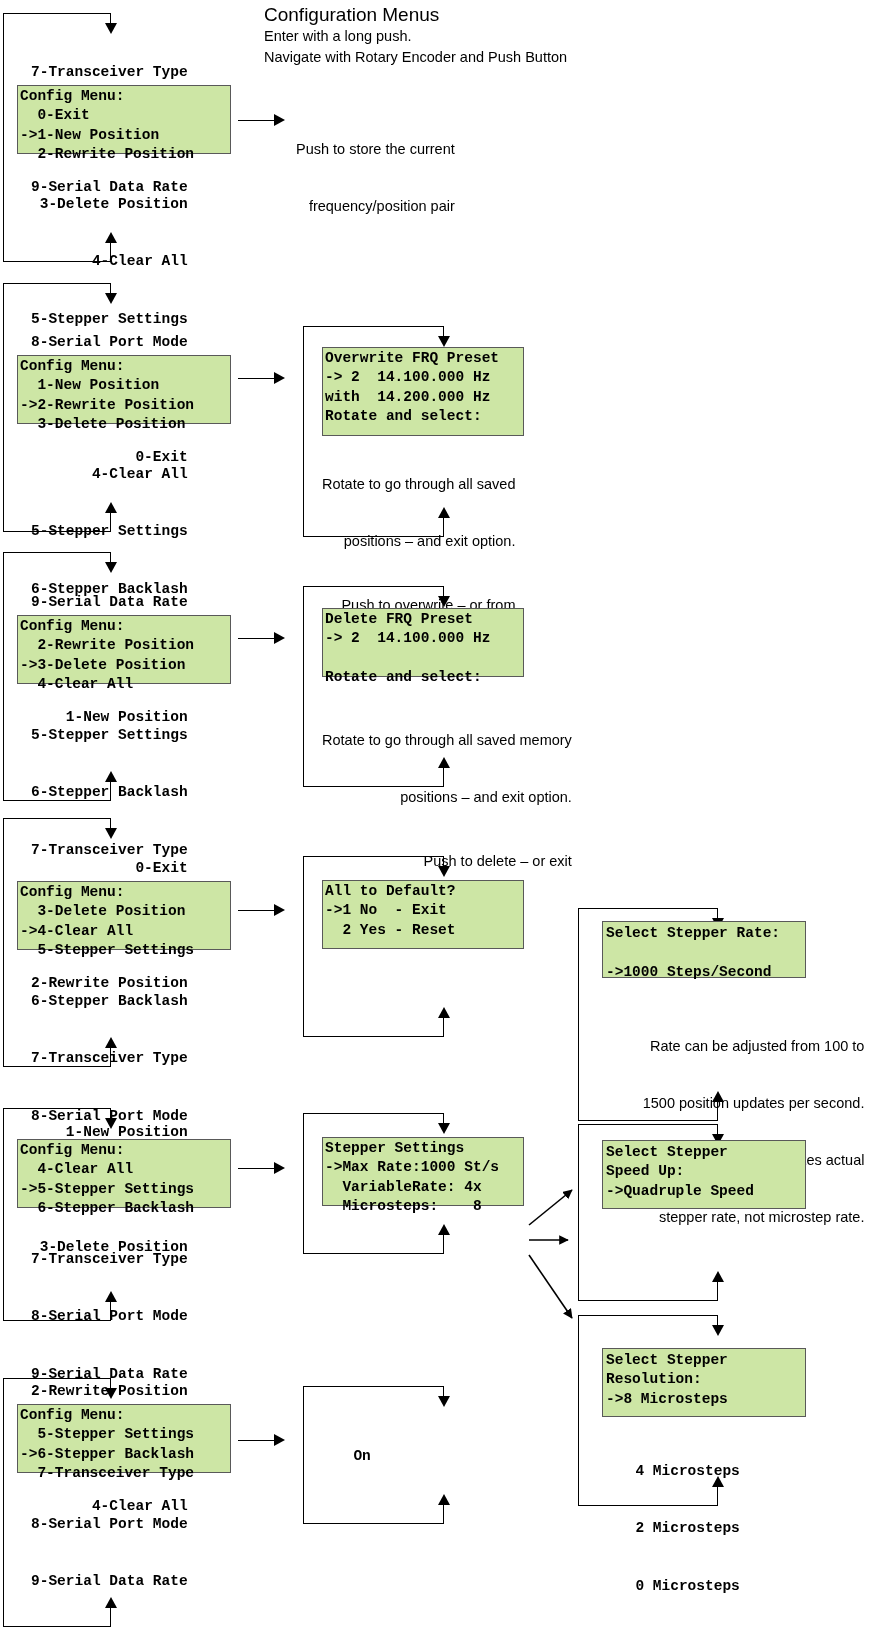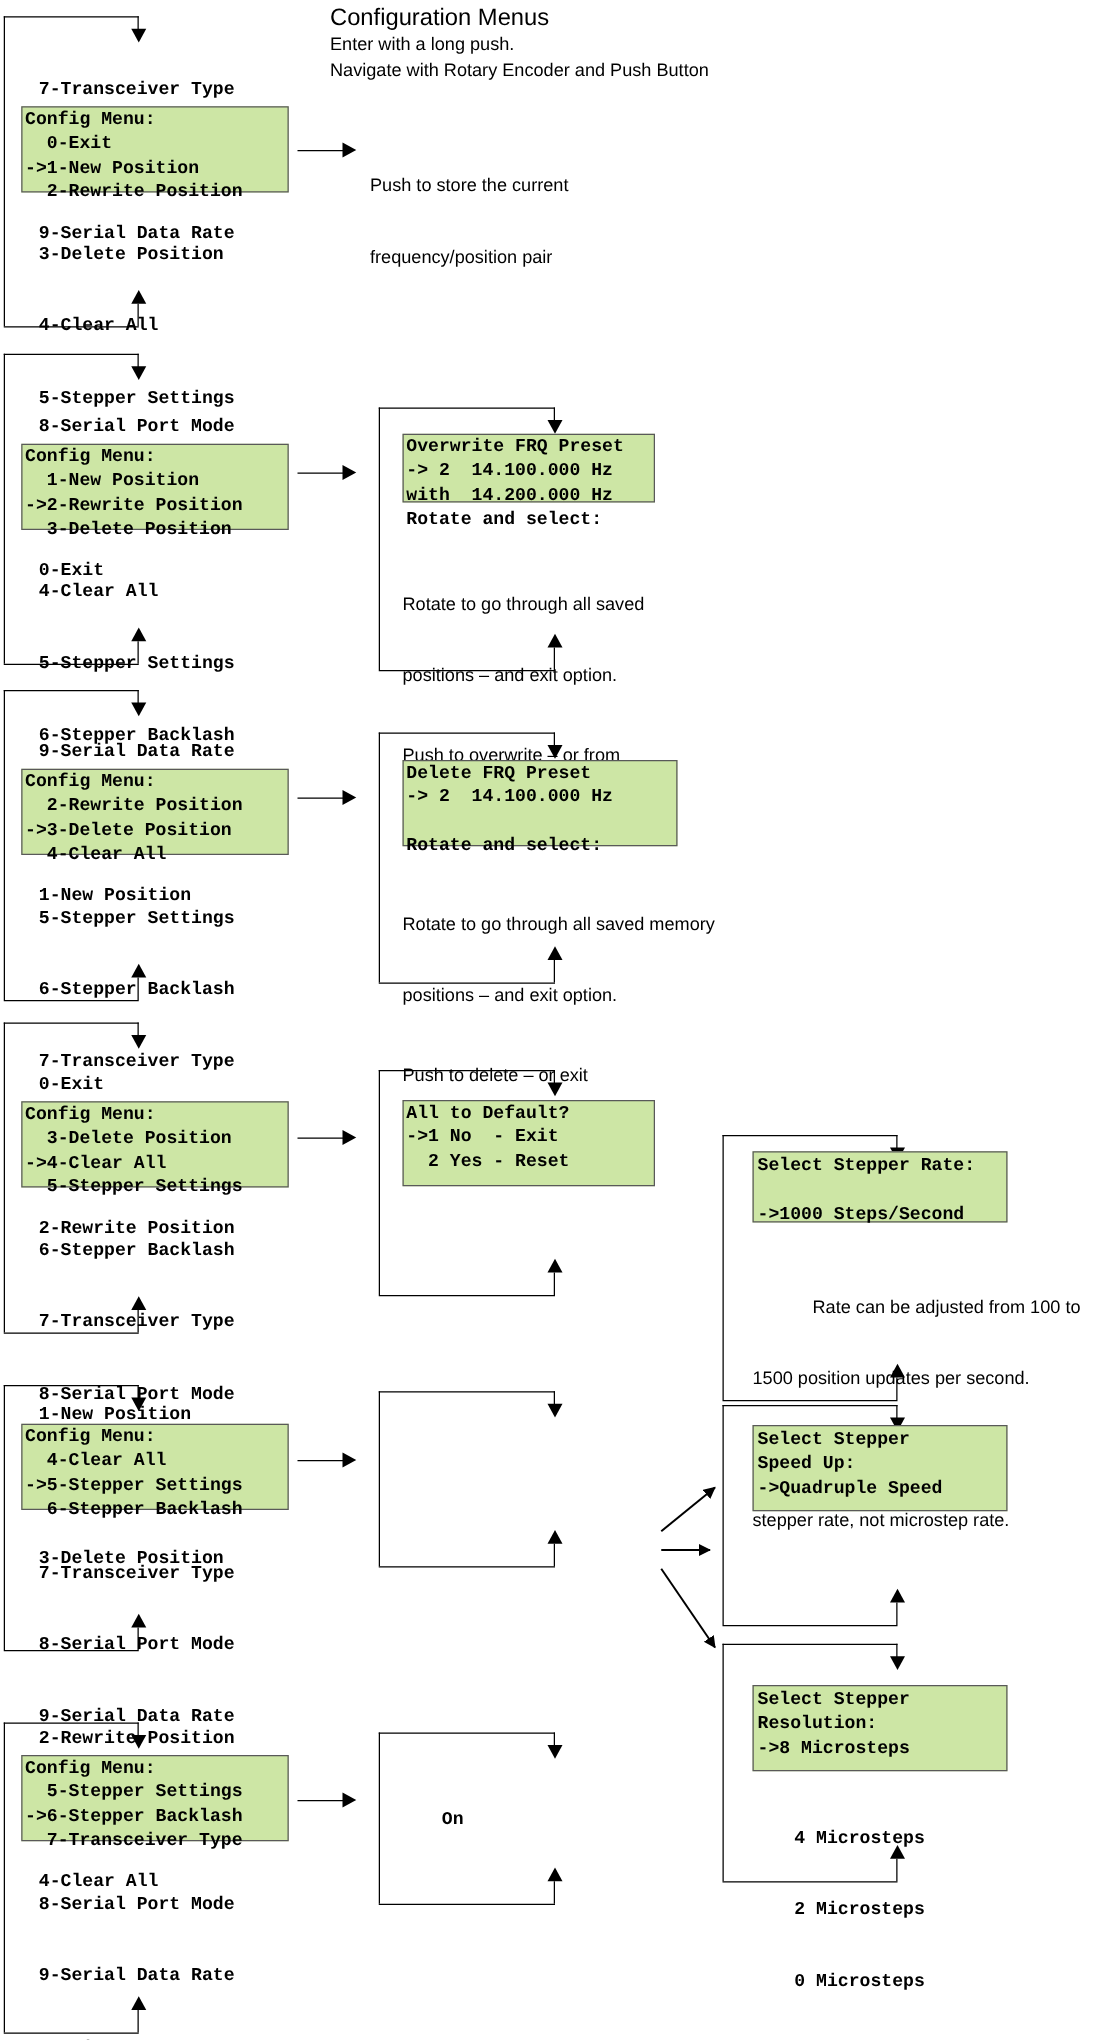--- a/index.html
+++ b/index.html
@@ -30,21 +30,21 @@
     white-space: pre;
   }
   .title {
     font-family: "Liberation Sans", sans-serif;
     font-size: 19px;
     line-height: 23px;
     white-space: pre;
   }
 
   
-  .abs { position:absolute; }
+  .abs { position:absolute;text-align:right; }
   .lcd {
     position:absolute;
     background: #cde6a5;
     border: 1.6px solid #595959;
     padding: 0;
   }
   .lcd .mono { display:block; }
 
   .line-h { position:absolute; height:0; border-top:1.6px solid #000; }
   .line-v { position:absolute; width:0; border-left:1.6px solid #000; }
@@ -146,21 +146,21 @@
   <div class="ar-right" style="left:274px; top:372px;"></div>
 
   <div class="line-h" style="left:303px; top:326px; width:141px;"></div>
   <div class="line-v" style="left:303px; top:326px; height:210px;"></div>
   <div class="line-h" style="left:303px; top:536px; width:141px;"></div>
   <div class="line-v" style="left:443px; top:326px; height:12px;"></div>
   <div class="line-v" style="left:443px; top:518px; height:18px;"></div>
   <div class="ar-down" style="left:438px; top:336px;"></div>
   <div class="ar-up" style="left:438px; top:507px;"></div>
 
-  <div class="lcd" style="left:322px; top:347px; width:202px; height:55px; padding:1px 0 0 2px;">
+  <div class="lcd" style="left:322px; top:347px; width:202px; height:89px; padding:1px 0 0 2px;">
     <span class="mono">Overwrite FRQ Preset</span>
     <span class="mono">-&gt; 2  14.100.000 Hz</span>
     <span class="mono">with  14.200.000 Hz</span>
     <span class="mono">Rotate and select:</span>
   </div>
 
   <div class="abs sans" style="left:322px; top:437px;">
     <span style="display:block;">Rotate to go through all saved</span>
     <span style="display:block;">positions – and exit option.</span>
     <span style="display:block; margin-top:7px;">Push to overwrite – or from</span>
@@ -198,21 +198,21 @@
   <div class="ar-right" style="left:274px; top:632px;"></div>
 
   <div class="line-h" style="left:303px; top:586px; width:141px;"></div>
   <div class="line-v" style="left:303px; top:586px; height:200px;"></div>
   <div class="line-h" style="left:303px; top:786px; width:141px;"></div>
   <div class="line-v" style="left:443px; top:586px; height:12px;"></div>
   <div class="line-v" style="left:443px; top:768px; height:18px;"></div>
   <div class="ar-down" style="left:438px; top:596px;"></div>
   <div class="ar-up" style="left:438px; top:757px;"></div>
 
-  <div class="lcd" style="left:322px; top:608px; width:220px; height:69px; padding:1px 0 0 2px;">
+  <div class="lcd" style="left:322px; top:608px; width:202px; height:69px; padding:1px 0 0 2px;">
     <span class="mono">Delete FRQ Preset</span>
     <span class="mono">-&gt; 2  14.100.000 Hz</span>
     <span class="mono">&nbsp;</span>
     <span class="mono">Rotate and select:</span>
   </div>
 
   <div class="abs sans" style="left:322px; top:693px;">
     <span style="display:block;">Rotate to go through all saved memory</span>
     <span style="display:block;">positions – and exit option.</span>
     <span style="display:block; margin-top:7px;">Push to delete – or exit</span>
@@ -317,20 +317,26 @@
   <div class="ar-right" style="left:274px; top:1162px;"></div>
 
   <div class="line-h" style="left:303px; top:1113px; width:141px;"></div>
   <div class="line-v" style="left:303px; top:1113px; height:140px;"></div>
   <div class="line-h" style="left:303px; top:1253px; width:141px;"></div>
   <div class="line-v" style="left:443px; top:1113px; height:12px;"></div>
   <div class="line-v" style="left:443px; top:1235px; height:18px;"></div>
   <div class="ar-down" style="left:438px; top:1123px;"></div>
   <div class="ar-up" style="left:438px; top:1224px;"></div>
 
+  <div class="lcd" style="left:322px; top:1137px; width:202px; height:69px; padding:1px 0 0 2px;">
+    <span class="mono">Stepper Settings</span>
+    <span class="mono">-&gt;Max Rate:1000 St/s</span>
+    <span class="mono">  VariableRate: 4x</span>
+    <span class="mono">  Microsteps:    8</span>
+  </div>
 
   <svg class="diag" style="left:524px; top:1090px; width:90px; height:250px;" viewBox="0 0 90 250">
     <defs>
       <marker id="ahead" markerWidth="7" markerHeight="7" refX="5.5" refY="3" orient="auto">
         <path d="M0,0 L6,3 L0,6 z" fill="#000"></path>
       </marker>
     </defs>
     <line x1="5" y1="135" x2="48" y2="100" stroke="#000" stroke-width="1.6" marker-end="url(#ahead)"></line>
     <line x1="5" y1="150" x2="44" y2="150" stroke="#000" stroke-width="1.6" marker-end="url(#ahead)"></line>
     <line x1="5" y1="165" x2="48" y2="228" stroke="#000" stroke-width="1.6" marker-end="url(#ahead)"></line>

